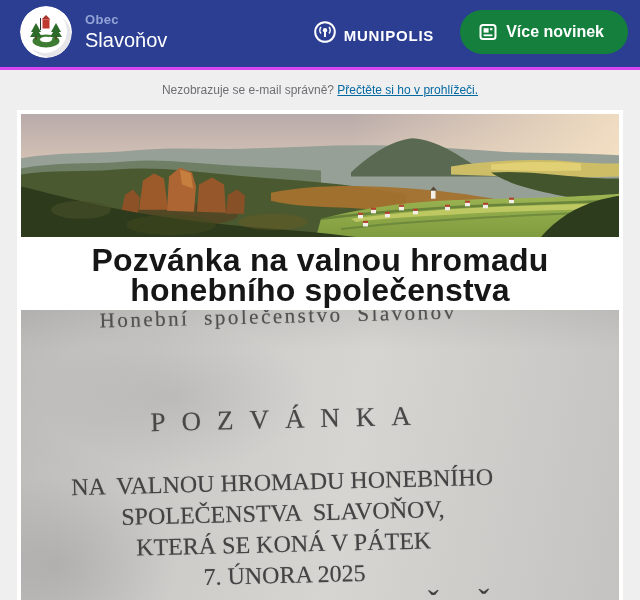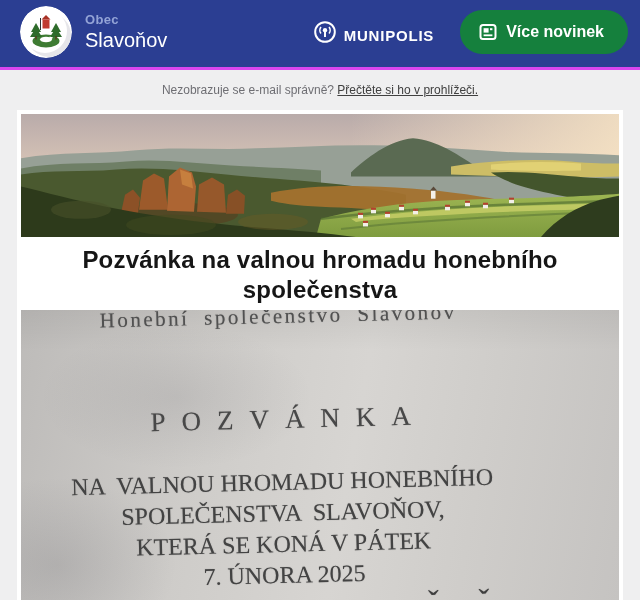--- a/index.html
+++ b/index.html
@@ -25,30 +25,30 @@
   .brand-name { color:#fff; font-weight:bold; font-size:15px; letter-spacing:.8px; }
   .cta {
     display:flex; align-items:center; gap:9px;
     background:#15803d; color:#fff; font-weight:bold; font-size:16px;
     border:none; border-radius:24px; padding:13px 24px 13px 19px;
     font-family:inherit; cursor:pointer;
   }
 
   
   .preheader { text-align:center; padding-top:13px; font-size:12px; color:#6e6e73; }
-  .preheader .link { color:#404040; text-decoration:underline; cursor:pointer; }
+  .preheader .link { color:#0369a1; text-decoration:underline; cursor:pointer; }
 
   
   .card {
     position:absolute; left:17px; top:110px; width:606px; height:490px;
     background:#ffffff;
   }
   .hero { display:block; margin:4px auto 0; width:598px; height:123px; }
   .title {
-    text-align:center; font-size:24px; font-weight:bold; color:#161616;
+    text-align:center; font-size:32px; font-weight:bold; color:#161616;
     line-height:30px; padding:8px 24px 5px; letter-spacing:.2px;
   }
 
   
   .scan {
     position:relative; overflow:hidden; margin:0 auto;
     width:598px; height:290px;
     background:
       linear-gradient(180deg, rgba(0,0,0,.06), rgba(0,0,0,0) 14%),
       radial-gradient(170px 90px at 26% 30%, rgba(55,55,65,.10), rgba(0,0,0,0) 80%),

